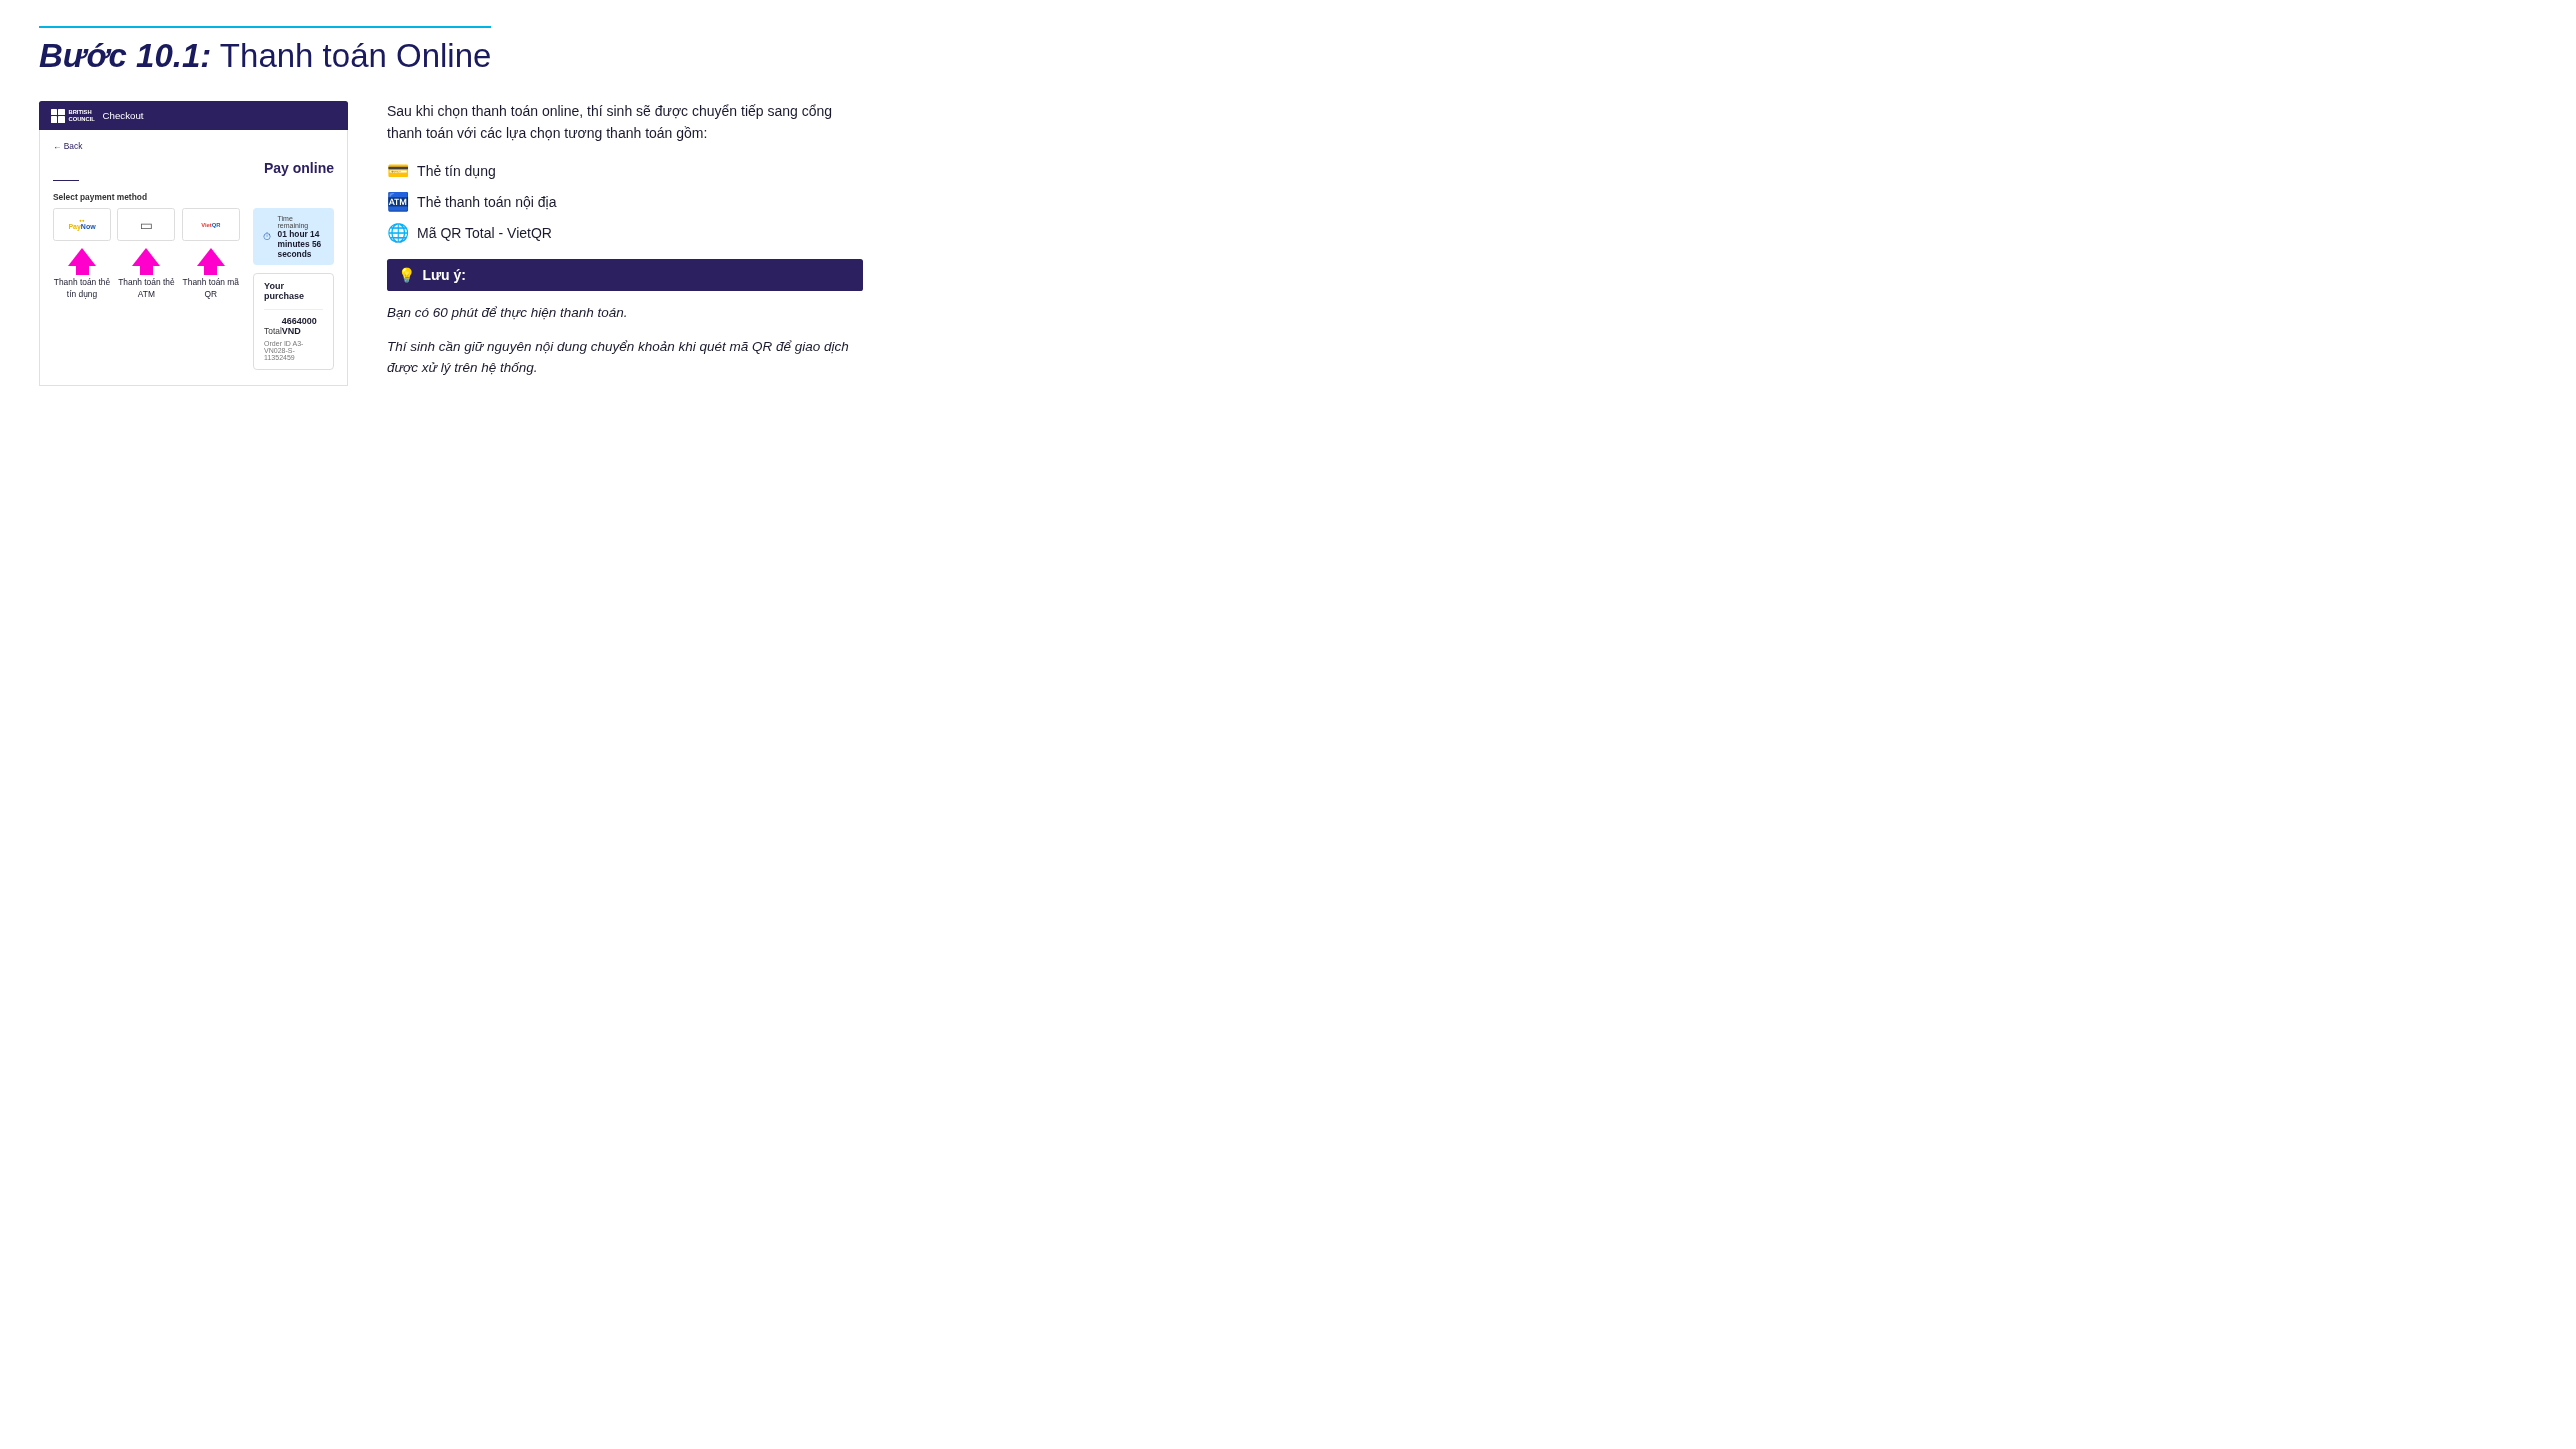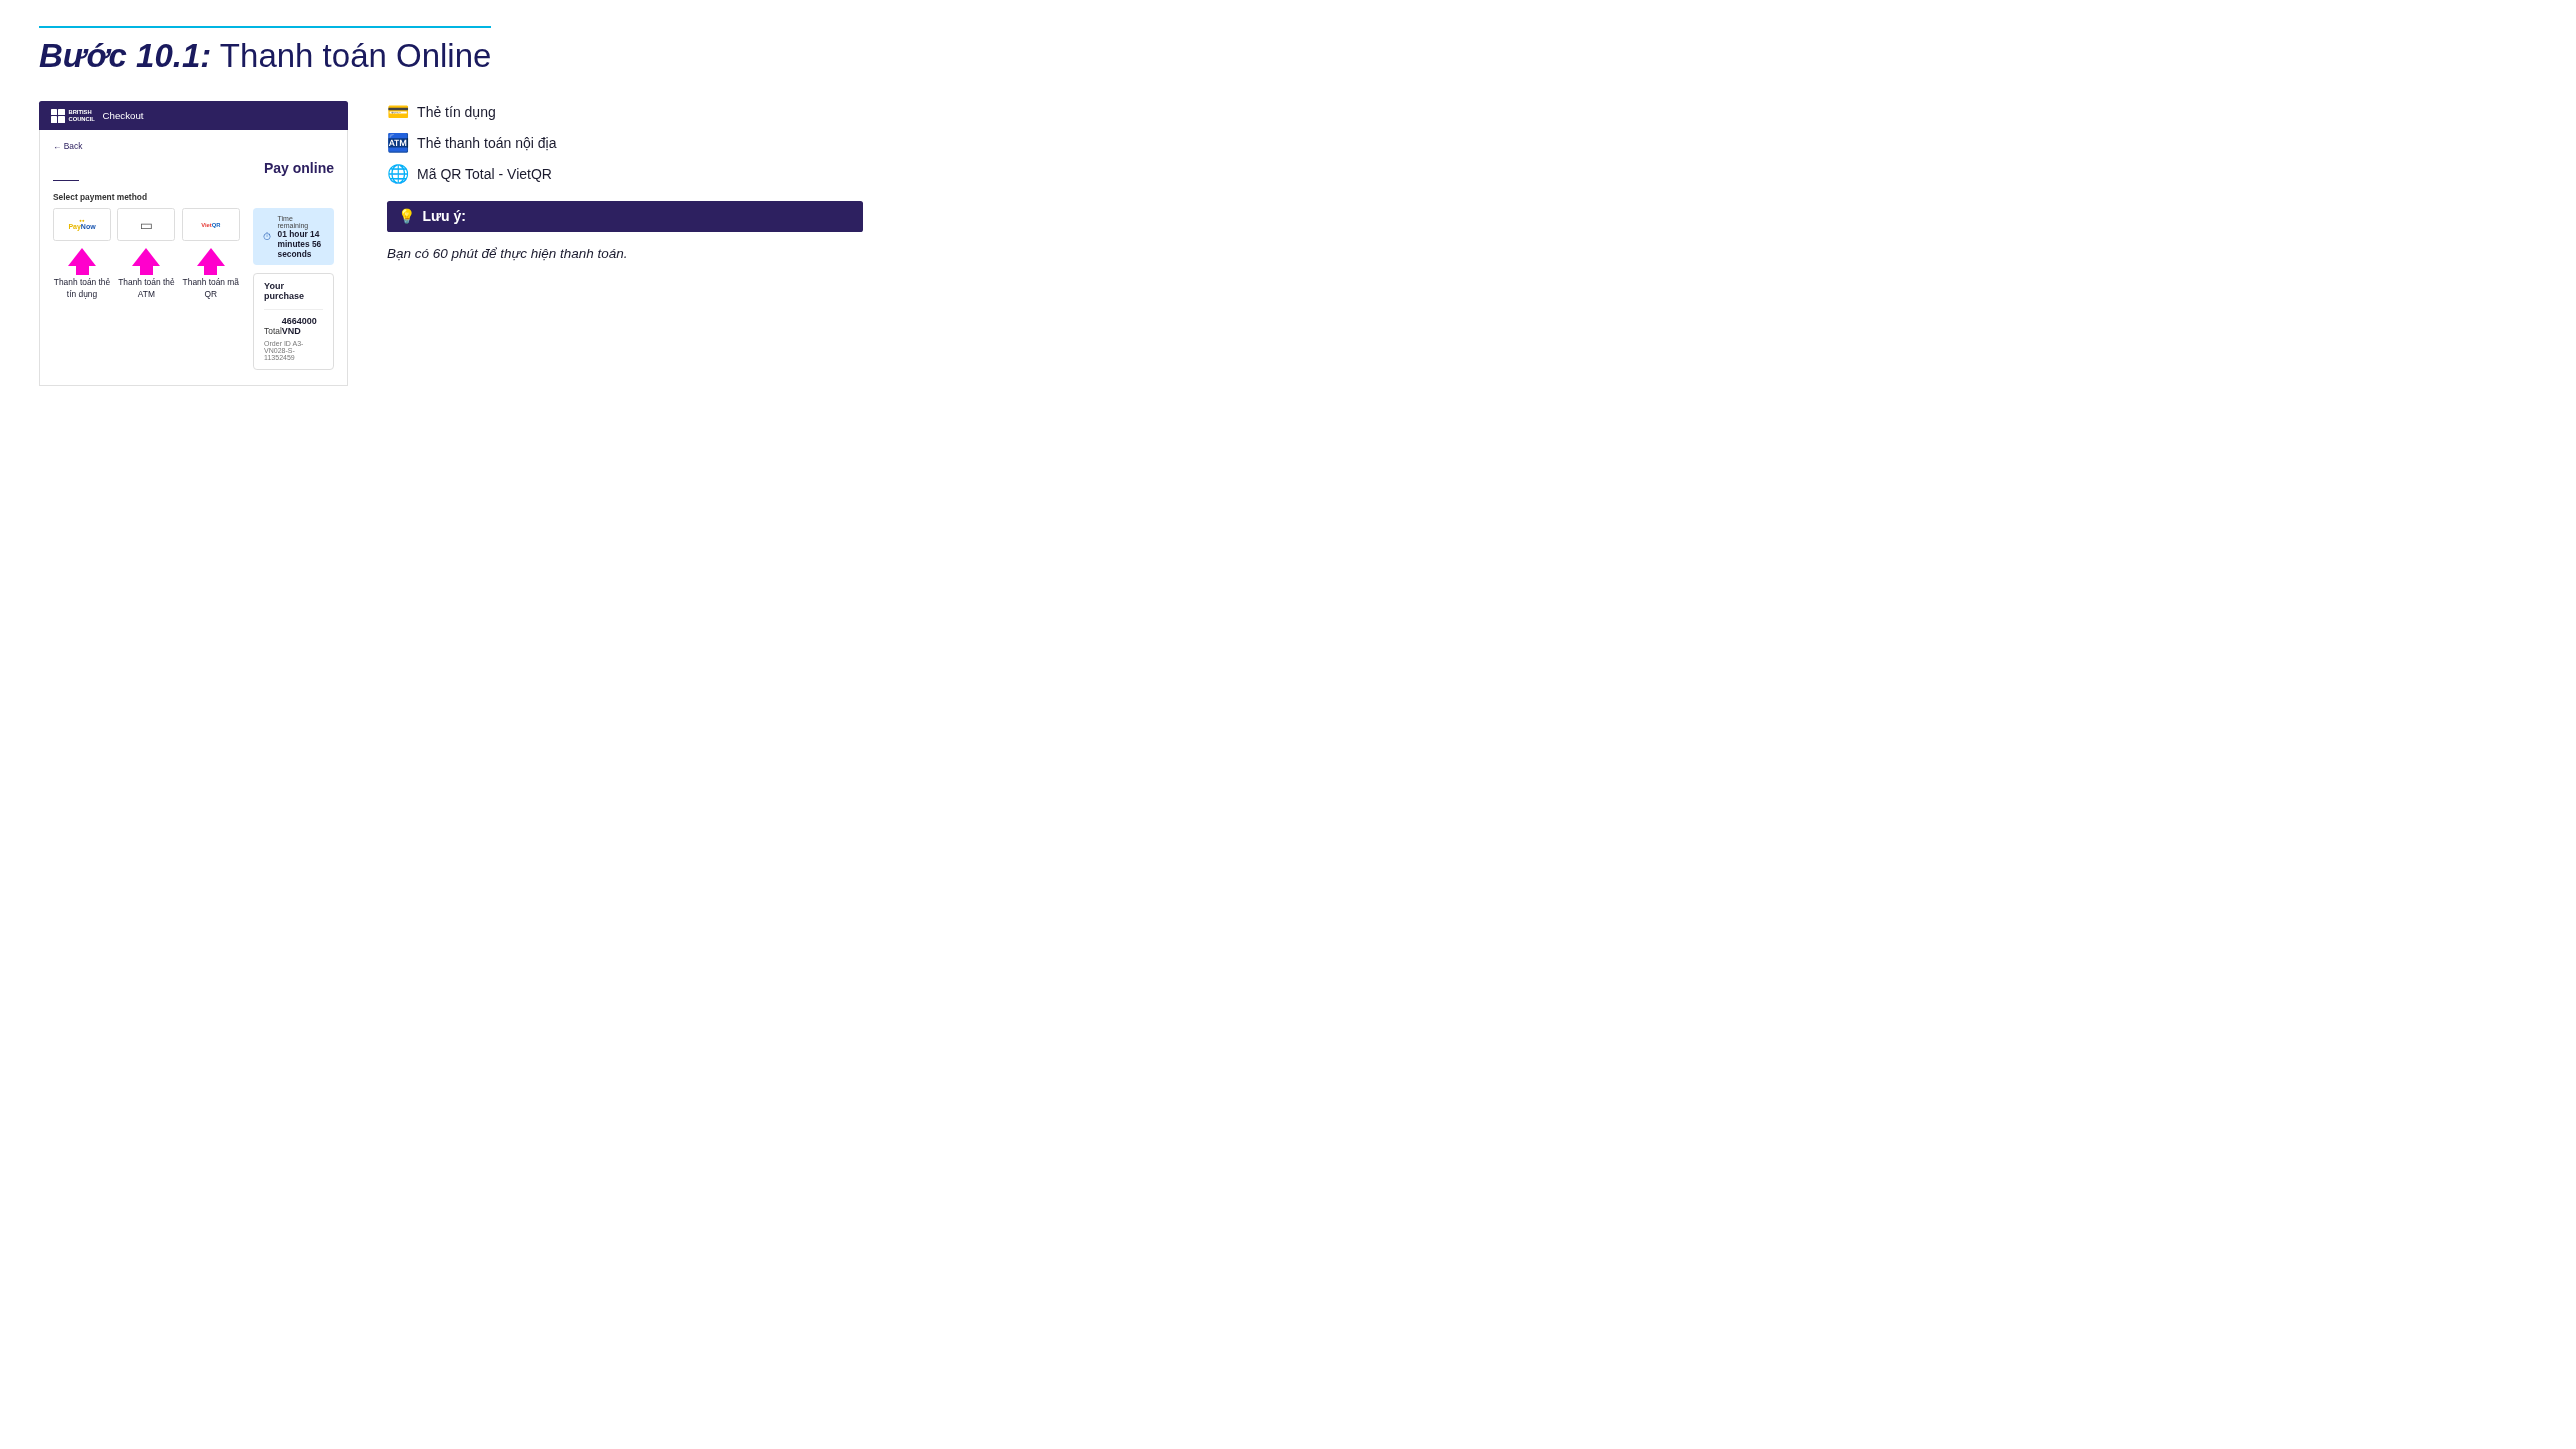--- a/index.html
+++ b/index.html
@@ -391,20 +391,21 @@
               </div>
               <div class="order-id">Order ID  A3-VN028-S-11352459</div>
             </div>
           </div>
         </div>
       </div>
     </div>
   </div>
 
   <div class="info-panel">
+    <p class="info-desc">Sau khi chọn thanh toán online, thí sinh sẽ được chuyển tiếp sang cổng thanh toán với các lựa chọn tương thanh toán gồm:</p>
 
     <ul class="payment-options">
       <li>
         <span class="option-icon">💳</span>
         <span>Thẻ tín dụng</span>
       </li>
       <li>
         <span class="option-icon">🏧</span>
         <span>Thẻ thanh toán nội địa</span>
       </li>
@@ -414,20 +415,21 @@
       </li>
     </ul>
 
     <div class="note-box">
       <span class="note-icon">💡</span>
       <span class="note-title">Lưu ý:</span>
     </div>
 
     <div class="note-content">
       <p>Bạn có 60 phút để thực hiện thanh toán.</p>
+      <p>Thí sinh cần giữ nguyên nội dung chuyển khoản khi quét mã QR để giao dịch được xử lý trên hệ thống.</p>
     </div>
   </div>
 
 </div>
 
 
 
 
 
 </body></html>

